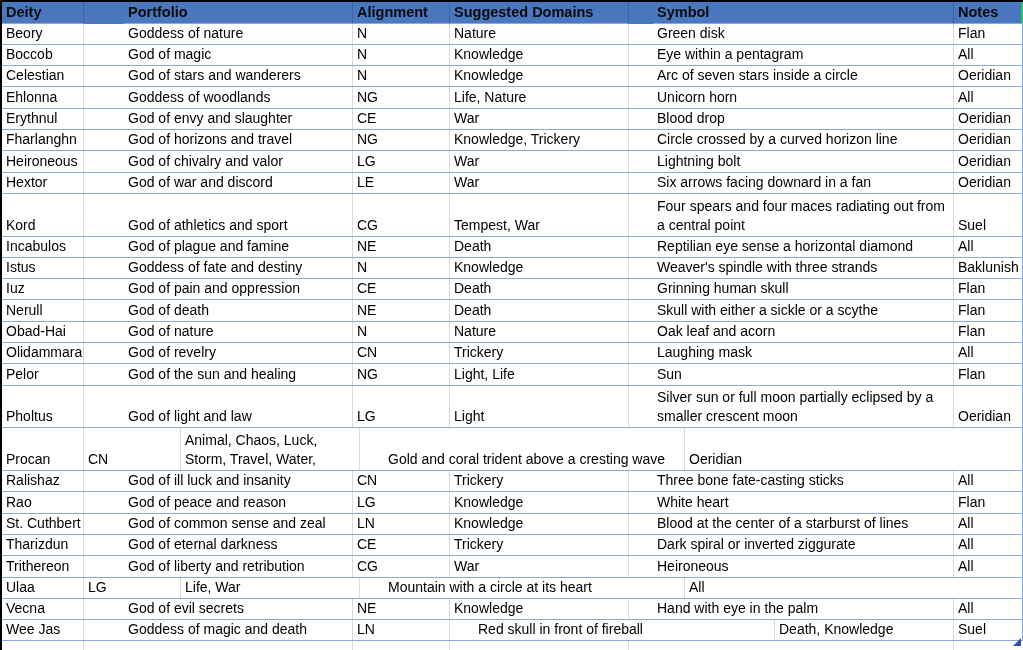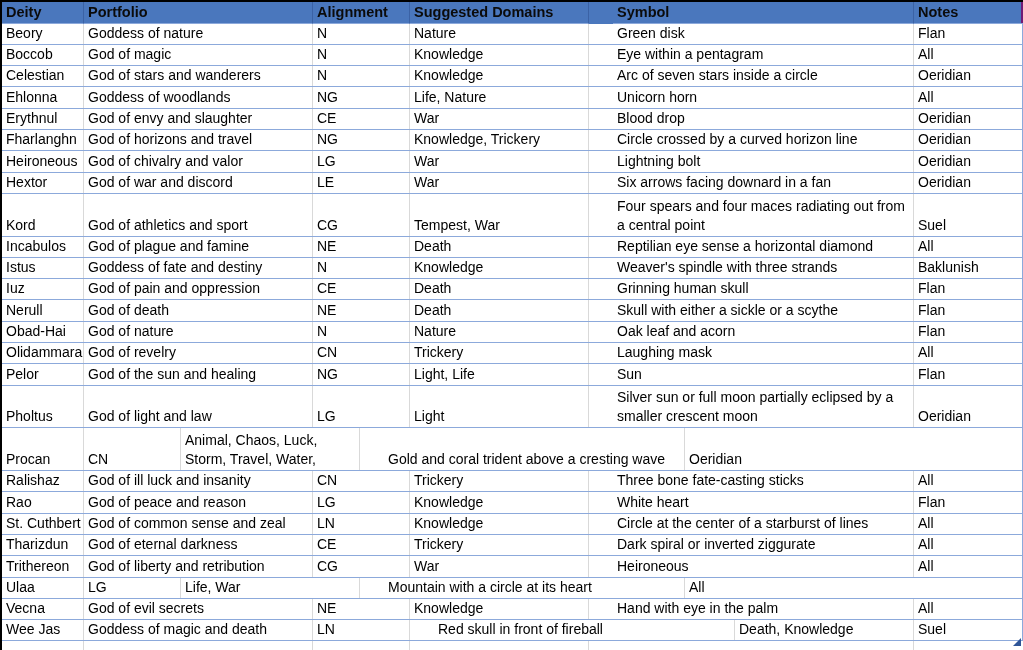--- a/index.html
+++ b/index.html
@@ -13,21 +13,21 @@
     background:#fff;
     border-left:2px solid #000;
     border-top:2px solid #000;
     box-sizing:border-box;
     display:flex;flex-direction:column;
   }
   .hdr{
     display:flex;
     height:21.5px;min-height:21.5px;
     background:var(--header-bg,#4a77bd);
-    border-right:2px solid #701a75;
+    border-right:2px solid #22c55e;
     box-sizing:border-box;
   }
   .hdr .cell{
     font-weight:bold;
     font-size:14.5px;
     color:#0b0b0b;
     border-right:1px solid var(--header-line,#3b62a5);
     border-bottom:1px solid var(--row-line,#8ca9db);
   }
   .row{
@@ -43,21 +43,21 @@
   .cell{
     display:flex;
     align-items:flex-end;
     box-sizing:border-box;
     padding:0 3px 1px 4px;
     line-height:19px;
     border-right:1px solid var(--col-line,#d9d9d9);
     overflow:visible;
   }
   .c-deity{width:82px;min-width:82px;white-space:nowrap;}
-  .c-portfolio{width:229px;min-width:229px;white-space:nowrap;}
+  .c-portfolio{width:229px;min-width:229px;white-space:nowrap;margin-left:40px;}
   .c-align{width:97px;min-width:97px;white-space:nowrap;}
   .c-domains{width:179px;min-width:179px;}
   .c-symbol{width:301px;min-width:301px;margin-left:24px;}
   .c-notes{width:131px;min-width:131px;white-space:nowrap;border-right:none;}
   .hdr .c-notes{border-right:none;}
   #resize-handle{
     position:absolute;
     right:2px;top:636px;
     width:0;height:0;
     border-right:8px solid var(--handle,#2f5597);
@@ -256,21 +256,21 @@
       <div class="cell c-domains">Knowledge</div>
       <div class="cell c-symbol">White heart</div>
       <div class="cell c-notes">Flan</div>
     </div>
 
     <div class="row">
       <div class="cell c-deity">St. Cuthbert</div>
       <div class="cell c-portfolio">God of common sense and zeal</div>
       <div class="cell c-align">LN</div>
       <div class="cell c-domains">Knowledge</div>
-      <div class="cell c-symbol">Circle at the center of a starburst of lines</div>
+      <div class="cell c-symbol">Blood at the center of a starburst of lines</div>
       <div class="cell c-notes">All</div>
     </div>
 
     <div class="row">
       <div class="cell c-deity">Tharizdun</div>
       <div class="cell c-portfolio">God of eternal darkness</div>
       <div class="cell c-align">CE</div>
       <div class="cell c-domains">Trickery</div>
       <div class="cell c-symbol">Dark spiral or inverted ziggurate</div>
       <div class="cell c-notes">All</div>

